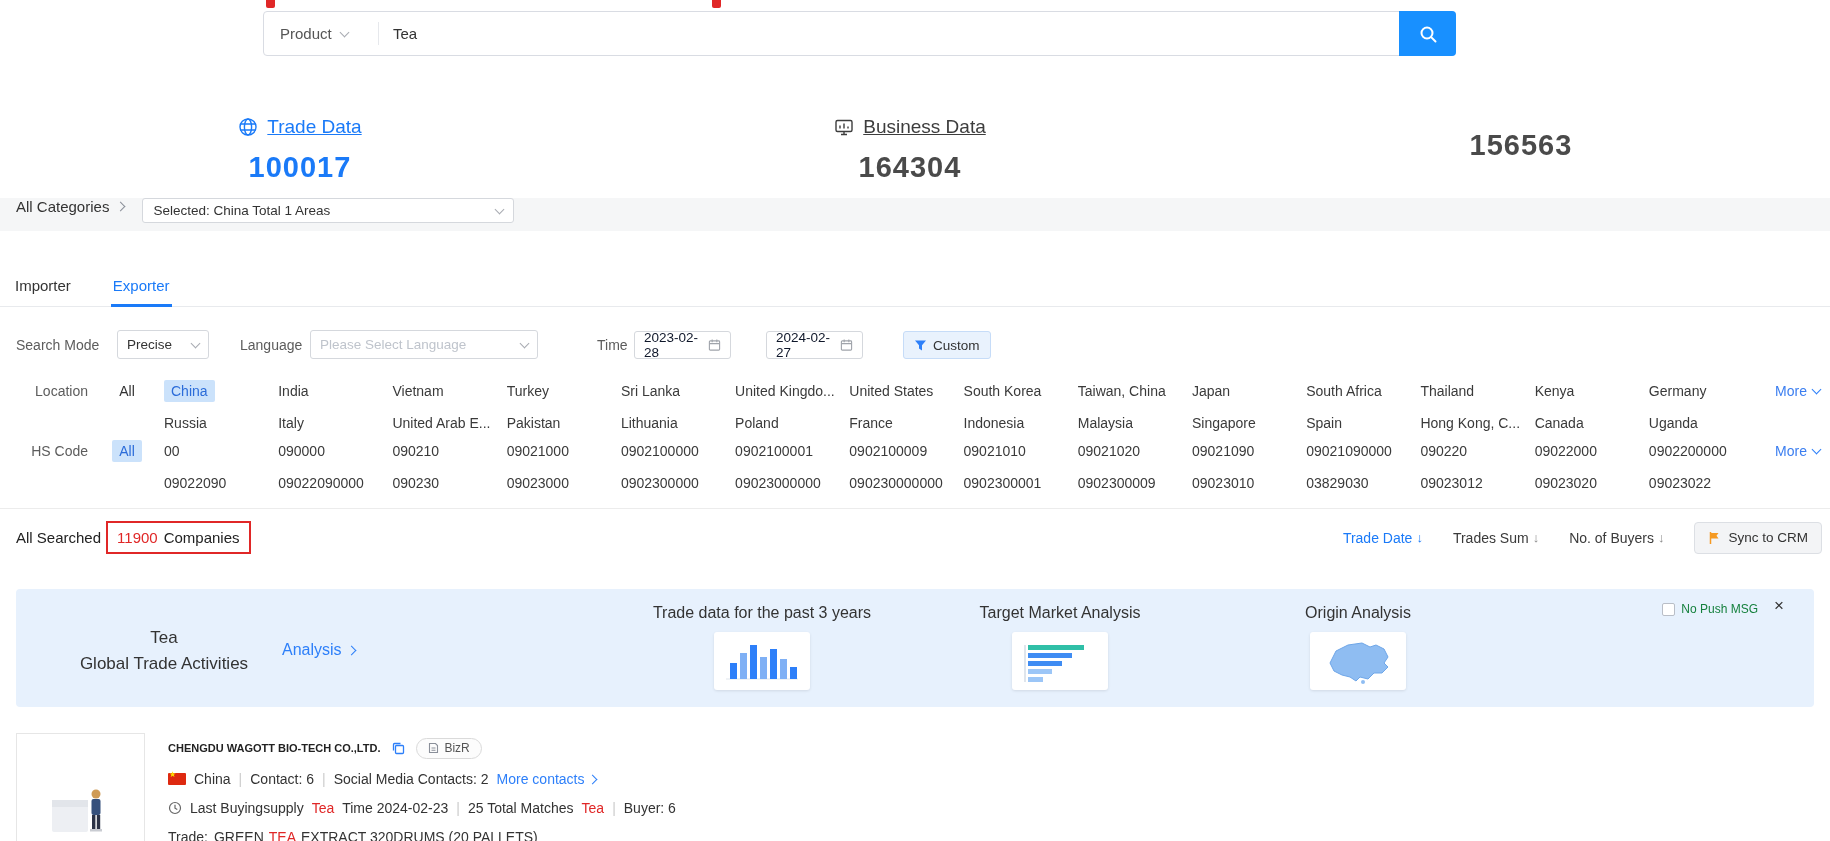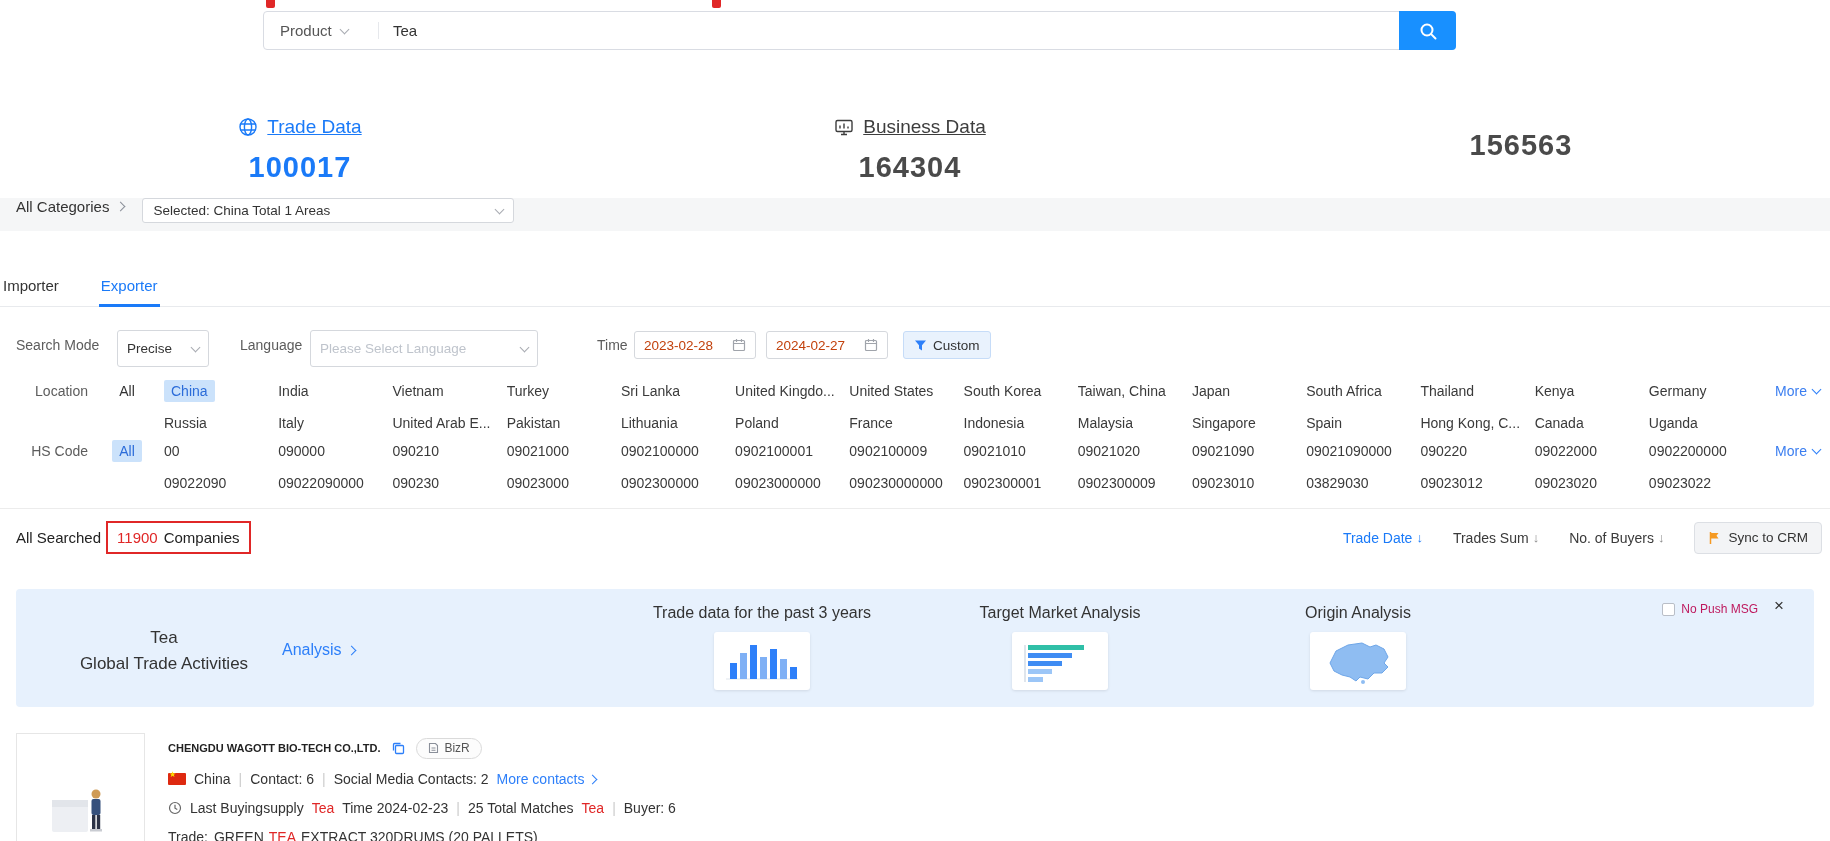--- a/index.html
+++ b/index.html
@@ -14,21 +14,21 @@
 .cv-gray{color:#a8abb2;}
 .cv-dgray{color:#8a8f99;}
 .cv-blue{color:#2d7ff9;}
 
 
 .red-dot{position:absolute;top:0;width:9px;height:8px;background:#e02727;border-radius:0 0 2px 2px;}
 .red-dot-1{left:266px;}
 .red-dot-2{left:712px;}
 
 
-.searchbar{position:absolute;left:263px;top:11px;width:1193px;height:39px;border:1px solid #d9dce3;border-radius:4px;background:#fff;display:flex;align-items:stretch;}
+.searchbar{position:absolute;left:263px;top:11px;width:1193px;height:45px;border:1px solid #d9dce3;border-radius:4px;background:#fff;display:flex;align-items:stretch;}
 .product-select{width:114px;display:flex;align-items:center;gap:9px;padding:0 10px 0 16px;font-size:15px;color:#555;cursor:pointer;}
 .search-divider{width:1px;background:#e6e8ec;margin:10px 0;}
 .search-input{flex:1;border:none;outline:none;font-size:15px;color:#333;padding:0 14px;background:transparent;font-family:inherit;}
 .search-btn{width:57px;margin:-1px -1px -1px 0;background:#1890ff;border-radius:0 4px 4px 0;display:flex;align-items:center;justify-content:center;cursor:pointer;}
 
 
 .stat{position:absolute;top:116px;width:280px;text-align:center;}
 .stat-head{display:flex;align-items:center;justify-content:center;gap:9px;font-size:19px;text-decoration:underline;}
 .stat-value{margin-top:13px;font-size:29px;font-weight:bold;letter-spacing:1px;}
 .stat-trade{left:160px;}
@@ -37,31 +37,31 @@
 .stat-open{left:1381px;}
 .stat-business .stat-head,.stat-open .stat-head{color:#3d3d3d;}
 .stat-business .stat-value,.stat-open .stat-value{color:#4a4a4a;}
 
 
 .catbar{position:absolute;left:0;top:198px;width:1830px;height:33px;background:#f5f6f7;display:flex;align-items:flex-start;padding:0 16px;}
 .catbar-label{display:flex;align-items:center;gap:8px;font-size:15px;color:#333;cursor:pointer;}
 .cat-select{margin-left:18px;width:372px;height:25px;background:#fff;border:1px solid #d5d8dd;border-radius:3px;display:flex;align-items:center;justify-content:space-between;padding:0 10px;font-size:13.5px;color:#333;cursor:pointer;}
 
 
-.tabs{position:absolute;left:0;top:268px;width:1830px;height:39px;border-bottom:1px solid #e8eaed;display:flex;gap:38px;padding:0 1px;align-items:flex-end;}
+.tabs{position:absolute;left:0;top:268px;width:1830px;height:39px;border-bottom:1px solid #e8eaed;display:flex;gap:38px;padding:0 13px;align-items:flex-end;}
 .tab{font-size:15px;color:#333;padding:0 2px 12px;cursor:pointer;position:relative;}
 .tab.active{color:#1a7af8;}
 .tab.active:after{content:"";position:absolute;left:0;right:0;bottom:-1px;height:3px;background:#1a7af8;}
 
 
 .filters{position:absolute;left:0;top:330px;width:1830px;height:31px;}
 .f-label{position:absolute;font-size:14px;color:#5c5c5c;line-height:30px;}
-.sel,.datebox{position:absolute;height:37px;border:1px solid #d5d8dd;border-radius:3px;background:#fff;display:flex;align-items:center;justify-content:space-between;padding:0 9px;font-size:13.5px;color:#333;cursor:pointer;}
+.sel,.datebox{position:absolute;height:29px;border:1px solid #d5d8dd;border-radius:3px;background:#fff;display:flex;align-items:center;justify-content:space-between;padding:0 9px;font-size:13.5px;color:#333;cursor:pointer;}
 .sel .ph{color:#bfc4cc;}
-.datebox{height:28px;top:1px;width:122px;color:#c2410c;}
+.datebox{height:28px;top:1px;width:97px;color:#0f172a;}
 .custom-btn{position:absolute;left:903px;top:1px;height:28px;background:#e9f2fd;border:1px solid #c6dcf8;border-radius:3px;display:flex;align-items:center;gap:6px;padding:0 10px;font-size:13.5px;color:#333;cursor:pointer;}
 
 
 .opt-section{position:absolute;left:0;width:1830px;}
 .loc-section{top:380px;}
 .hs-section{top:440px;}
 .opt-row{display:flex;align-items:flex-start;padding-right:10px;}
 .opt-label{width:88px;text-align:right;font-size:14px;color:#5c5c5c;line-height:22px;flex:none;}
 .opt-all{margin-left:24px;min-width:30px;font-size:14px;line-height:22px;flex:none;text-align:center;cursor:pointer;padding:0 6px;}
 .opt-all.hl{background:#cbe2fb;color:#2b6cd9;border-radius:2px;}
@@ -82,21 +82,21 @@
 .crm-btn{height:32px;background:#f3f4f6;border:1px solid #dcdfe4;border-radius:4px;display:flex;align-items:center;gap:7px;padding:0 13px;font-size:13.5px;color:#333;cursor:pointer;font-family:inherit;}
 
 
 .banner{position:absolute;left:16px;top:589px;width:1798px;height:118px;background:#e7f1fd;border-radius:4px;}
 .banner-title{position:absolute;left:42px;top:36px;width:212px;text-align:center;font-size:17px;color:#333;line-height:26px;}
 .banner-analysis{position:absolute;left:266px;top:52px;font-size:16px;color:#2d7ff9;display:flex;align-items:center;gap:6px;cursor:pointer;}
 .feature{position:absolute;top:15px;width:260px;text-align:center;}
 .feature .cap{font-size:16px;color:#333;}
 .feature .thumb{margin:10px auto 0;width:96px;height:58px;background:#fff;border-radius:3px;box-shadow:0 1px 3px rgba(0,0,0,.10);display:flex;align-items:center;justify-content:center;}
 .f1{left:616px;}.f2{left:914px;}.f3{left:1212px;}
-.no-push{position:absolute;right:56px;top:13px;display:flex;align-items:center;gap:6px;font-size:12px;color:#be185d;}
+.no-push{position:absolute;right:56px;top:13px;display:flex;align-items:center;gap:6px;font-size:12px;color:#15803d;}
 .checkbox{width:13px;height:13px;border:1px solid #b9bec7;border-radius:2px;background:#fff;cursor:pointer;flex:none;}
 .banner-close{position:absolute;right:30px;top:8px;font-size:17px;color:#333;cursor:pointer;line-height:1;}
 
 
 .company{position:absolute;left:16px;top:733px;width:1798px;}
 .c-thumb{position:absolute;left:0;top:0;width:129px;height:114px;border:1px solid #e6e6e6;background:#fff;display:flex;align-items:flex-end;justify-content:center;padding-bottom:8px;}
 .c-body{margin-left:152px;}
 .c-name-row{margin-top:4px;display:flex;align-items:center;gap:11px;height:22px;}
 .c-name{font-size:11px;font-weight:bold;color:#222;}
 .badge{display:flex;align-items:center;gap:5px;height:21px;padding:0 11px;border:1px solid #dadada;border-radius:11px;background:#fcfcfc;font-size:12px;color:#555;cursor:pointer;}

